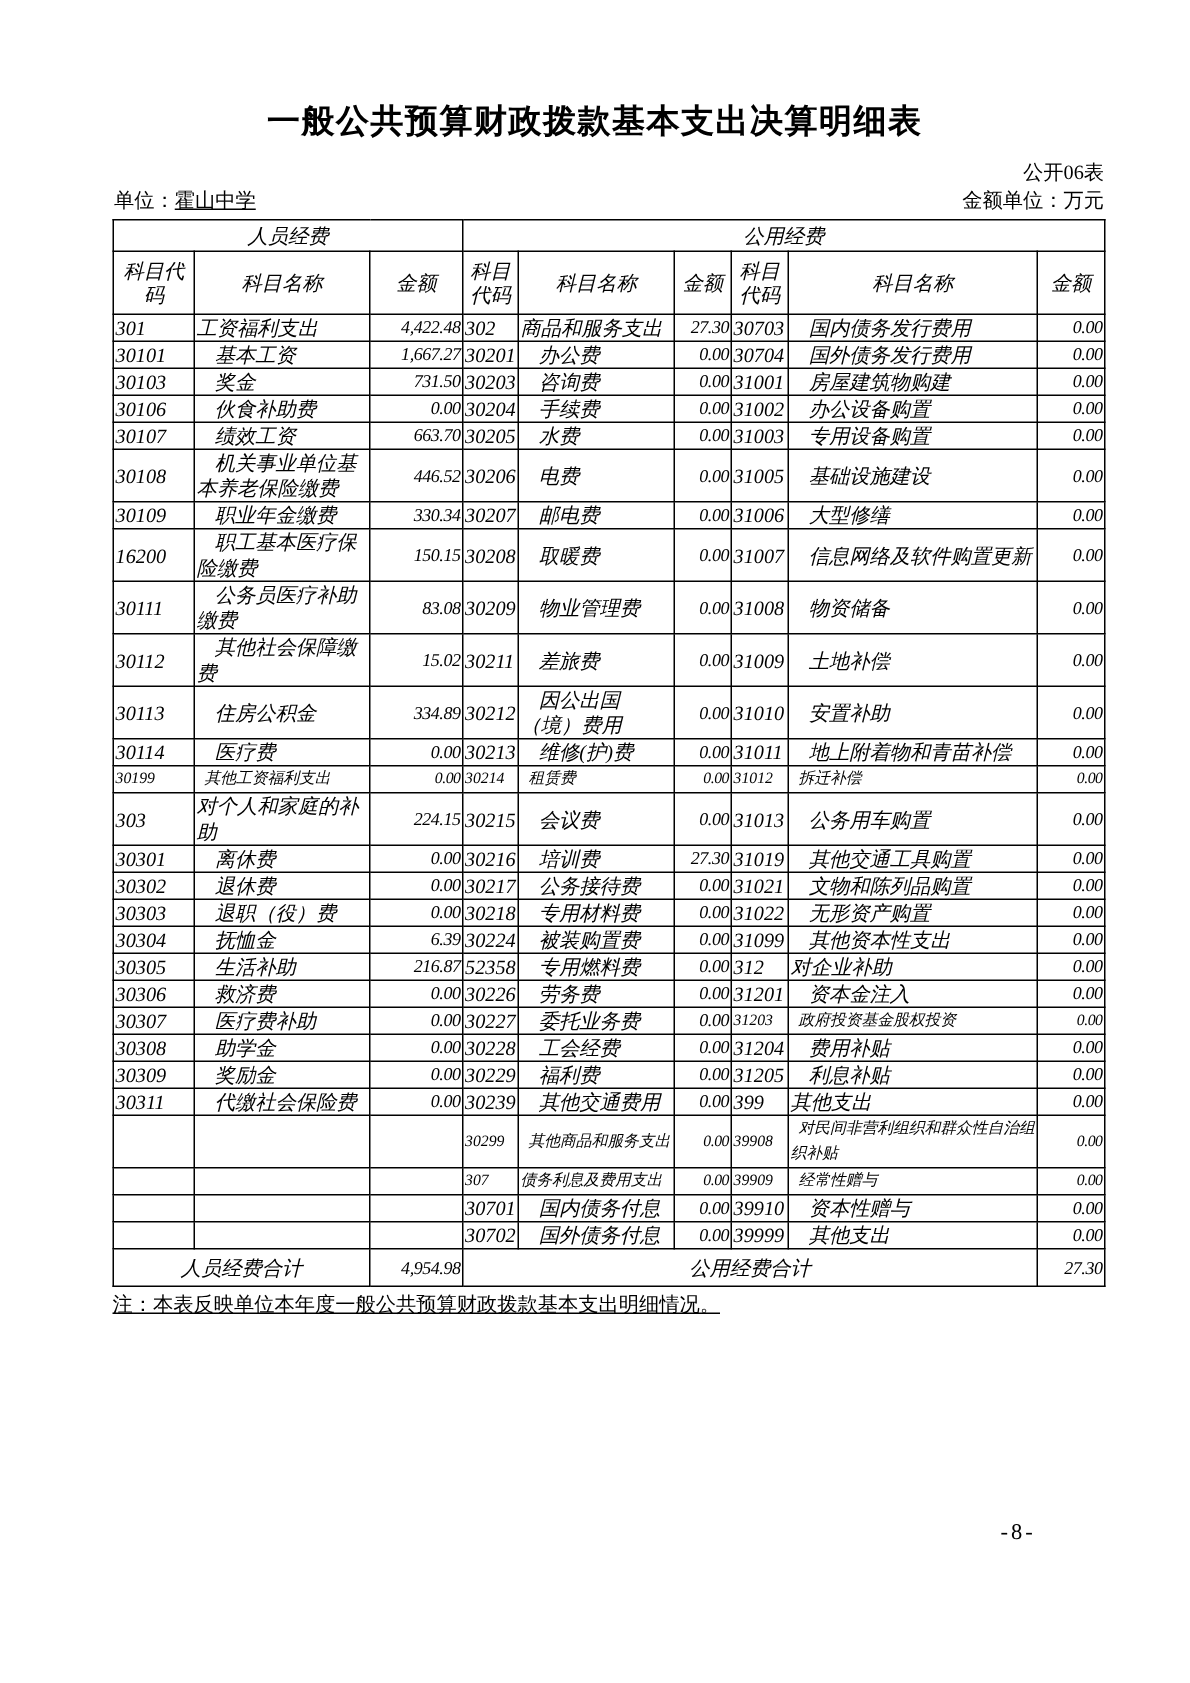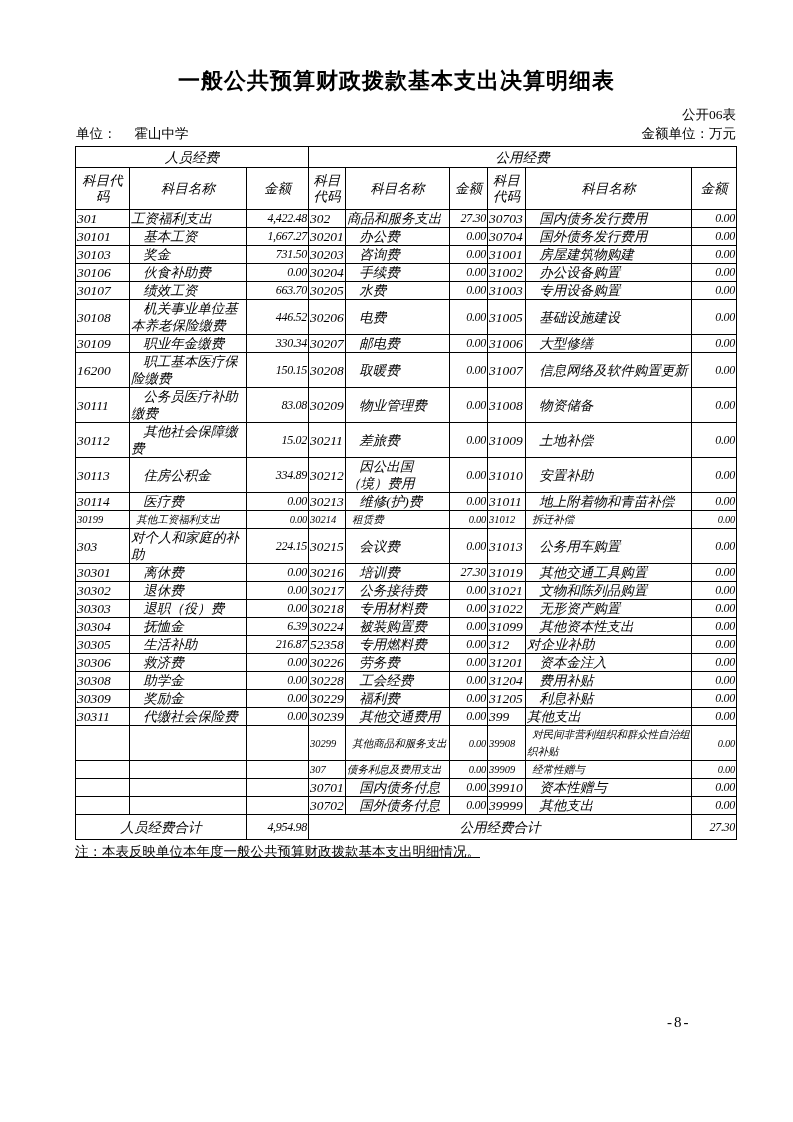--- a/index.html
+++ b/index.html
@@ -12,21 +12,21 @@
   .doc-title{
     position:absolute;top:66px;left:0;width:100%;margin:0;
     text-align:center;font-size:22px;font-weight:bold;letter-spacing:1px;
     font-family:Liberation Serif, serif;
   }
   .form-code{position:absolute;top:106px;right:57px;font-size:13.5px;}
   .meta-row{
     position:absolute;top:125px;left:76px;width:660px;
     display:flex;justify-content:space-between;font-size:13.5px;
   }
-  .unit-name{margin-left:18px;}
+  .unit-name{text-decoration:underline;}
   .sheet{position:absolute;top:146px;left:75px;width:661px;}
   table.budget{
     width:661px;border-collapse:collapse;table-layout:fixed;
     font-size:13.5px;line-height:17px;font-style:italic;
   }
   table.budget th, table.budget td{
     border:1px solid #000;padding:0 1px;vertical-align:middle;
     overflow:hidden;word-break:break-all;
   }
   tr.section-row th{height:20px;font-weight:normal;text-align:center;}
@@ -304,20 +304,31 @@
             <td class="name child">救济费</td>
             <td class="amount">0.00</td>
             <td class="code">30226</td>
             <td class="name child">劳务费</td>
             <td class="amount">0.00</td>
             <td class="code">31201</td>
             <td class="name child">资本金注入</td>
             <td class="amount">0.00</td>
           </tr>
           <tr>
+            <td class="code">30307</td>
+            <td class="name child">医疗费补助</td>
+            <td class="amount">0.00</td>
+            <td class="code">30227</td>
+            <td class="name child">委托业务费</td>
+            <td class="amount">0.00</td>
+            <td class="code small">31203</td>
+            <td class="name child small">政府投资基金股权投资</td>
+            <td class="amount small">0.00</td>
+          </tr>
+          <tr>
             <td class="code">30308</td>
             <td class="name child">助学金</td>
             <td class="amount">0.00</td>
             <td class="code">30228</td>
             <td class="name child">工会经费</td>
             <td class="amount">0.00</td>
             <td class="code">31204</td>
             <td class="name child">费用补贴</td>
             <td class="amount">0.00</td>
           </tr>

